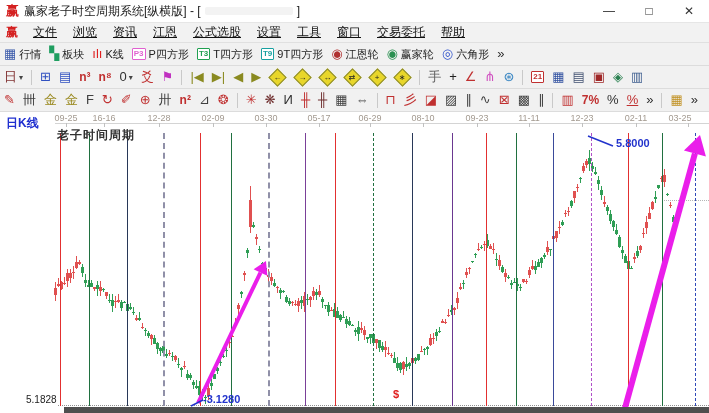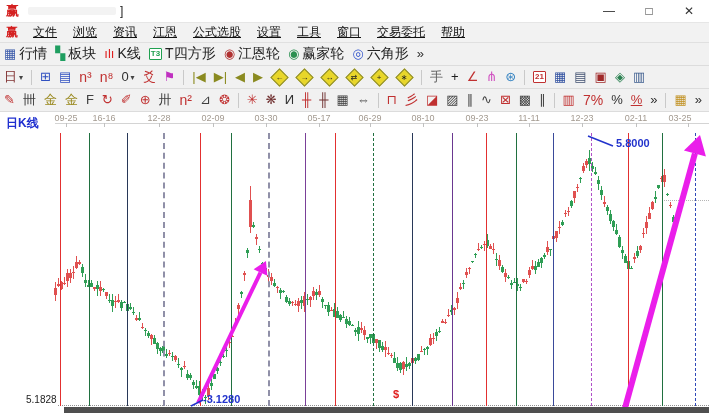--- a/index.html
+++ b/index.html
@@ -20,22 +20,22 @@
   .menu-logo{color:#d42020;font-weight:bold;font-size:12px;margin:0 7px 0 6px;}
   .menu-item{padding:0 8px;cursor:default;text-decoration:underline;}
   
   .toolbar{position:absolute;left:0;width:709px;background:#f1f1f1;display:flex;align-items:center;
            border-bottom:1px solid #dcdcdc;overflow:hidden;}
   #tb1{top:43px;height:22px;}
   #tb2{top:66px;height:22px;}
   #tb3{top:89px;height:22px;}
   .tb-item{display:inline-flex;align-items:center;padding:0 3px;margin:0 1px;height:20px;cursor:default;}
   .tb-glyph{font-size:13px;line-height:14px;}
-  .tb-glyph.small{font-size:14px;font-weight:normal;}
-  .tb-label{font-size:14px;color:#222;margin-left:3px;white-space:nowrap;}
+  .tb-glyph.small{font-size:12px;font-weight:bold;}
+  .tb-label{font-size:11px;color:#222;margin-left:3px;white-space:nowrap;}
   .tb-badge{font-size:8px;font-weight:bold;border:1px solid;background:#fff;padding:0 1px;
             line-height:10px;border-radius:1px;}
   .tb-dd{font-size:8px;color:#444;margin-left:2px;}
   .tb-sep{width:1px;height:15px;background:#c9c9c9;margin:0 4px;display:inline-block;}
   .tb-dia{width:11px;height:11px;background:#e8d62a;border:1px solid #8a8a30;transform:rotate(45deg);
           display:flex;align-items:center;justify-content:center;margin:0 2px;}
   .tb-dia-in{transform:rotate(-45deg);font-size:8px;color:#222;line-height:8px;}
   
   .chart{position:absolute;left:0;top:112px;width:709px;height:301px;background:#ffffff;}
   .plabel{position:absolute;left:6px;top:3px;font-size:12px;font-weight:bold;color:#2030d0;z-index:7;}
@@ -60,20 +60,21 @@
   .dotline.right{left:664px;top:88px;width:45px;border-top-color:#b5b5b5;}
   .hscroll{position:absolute;left:64px;top:295px;width:645px;height:6px;background:#4f4f4f;z-index:8;}
 </style>
 </head>
 <body>
 
 <div id="app">
 
   <div class="titlebar">
     <span class="app-logo">赢</span>
+    <span class="title-text">赢家老子时空周期系统[纵横版] - [</span>
     <span class="title-redacted"></span>
     <span class="title-text">]</span>
     <div class="win-controls">
       <span class="win-btn">—</span>
       <span class="win-btn">□</span>
       <span class="win-btn">✕</span>
     </div>
   </div>
 
   <div class="menubar" id="menubar">
@@ -97,22 +98,30 @@
       </span>
       <span class="tb-item">
         <span class="tb-glyph" style="color: rgb(31, 158, 96);">▚</span>
         <span class="tb-label">板块</span>
       </span>
       <span class="tb-item">
         <span class="tb-glyph" style="color: rgb(224, 32, 32);">ılı</span>
         <span class="tb-label">K线</span>
       </span>
       <span class="tb-item">
+        <span class="tb-badge" style="color: rgb(224, 96, 208); border-color: rgb(224, 96, 208);">P3</span>
+        <span class="tb-label">P四方形</span>
+      </span>
+      <span class="tb-item">
         <span class="tb-badge" style="color: rgb(32, 160, 80); border-color: rgb(32, 160, 80);">T3</span>
         <span class="tb-label">T四方形</span>
+      </span>
+      <span class="tb-item">
+        <span class="tb-badge" style="color: rgb(24, 160, 160); border-color: rgb(24, 160, 160);">T9</span>
+        <span class="tb-label">9T四方形</span>
       </span>
       <span class="tb-item">
         <span class="tb-glyph" style="color: rgb(176, 48, 48);">◉</span>
         <span class="tb-label">江恩轮</span>
       </span>
       <span class="tb-item">
         <span class="tb-glyph" style="color: rgb(42, 144, 80);">◉</span>
         <span class="tb-label">赢家轮</span>
       </span>
       <span class="tb-item">
@@ -337,20 +346,21 @@
       <span class="tb-item">
         <span class="tb-glyph" style="color: rgb(192, 144, 32);">▦</span>
       </span>
       <span class="tb-item">
         <span class="tb-glyph" style="color: rgb(48, 48, 48);">»</span>
       </span>
     </div>
 
   <div class="chart">
     <span class="plabel">日K线</span>
+    <span class="ctitle">老子时间周期</span>
     <div class="axis-line"></div>
     <div id="xaxis">
         <span class="xdate" style="left: 66px;">09-25</span>
         <span class="xtick" style="left: 66px;"></span>
         <span class="xdate" style="left: 104px;">16-16</span>
         <span class="xtick" style="left: 104px;"></span>
         <span class="xdate" style="left: 159px;">12-28</span>
         <span class="xtick" style="left: 159px;"></span>
         <span class="xdate" style="left: 213px;">02-09</span>
         <span class="xtick" style="left: 213px;"></span>

